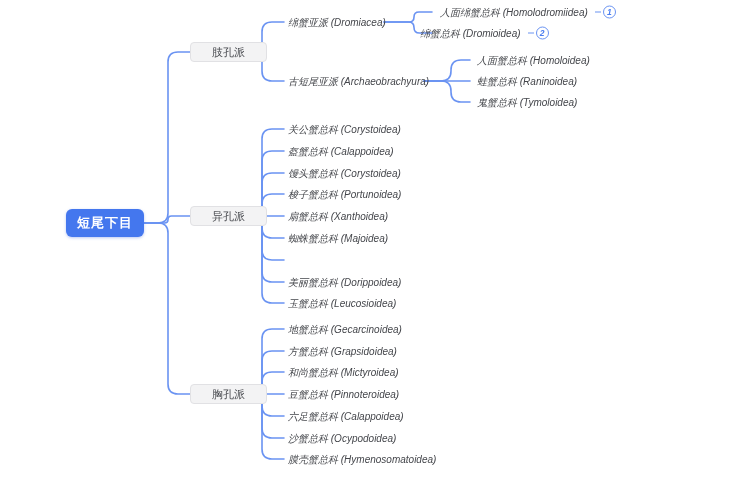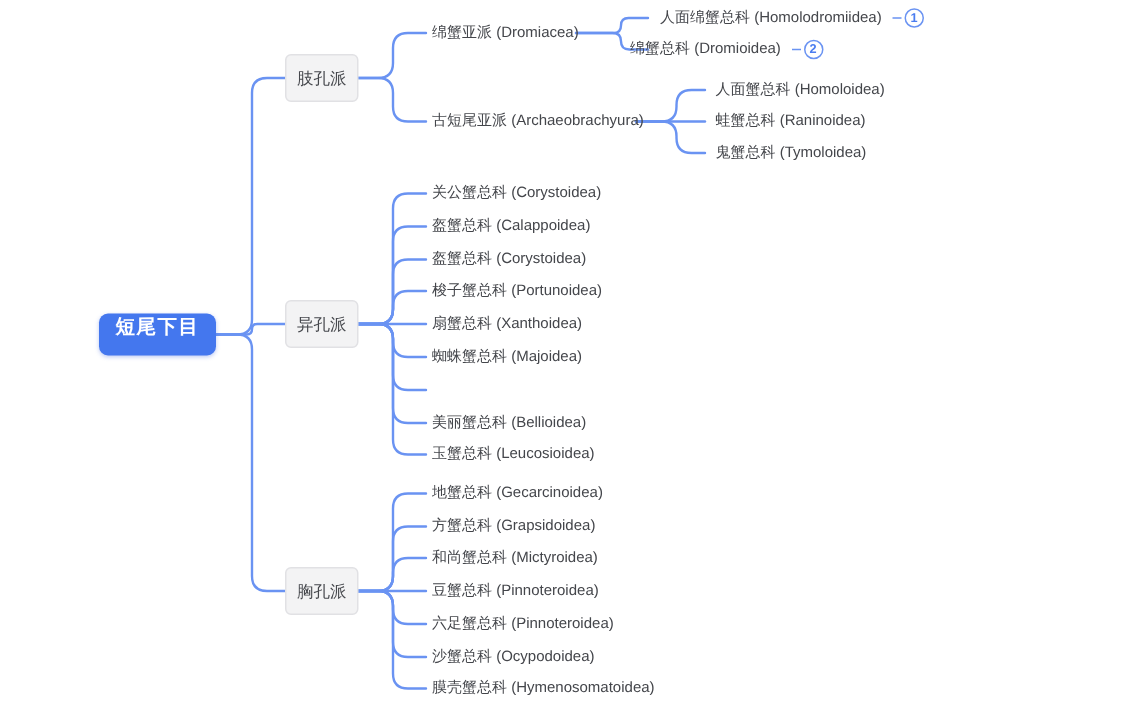--- a/index.html
+++ b/index.html
@@ -5,35 +5,35 @@
   html,body{margin:0;padding:0;background:#fff;}
   .canvas{
     position:relative;width:750px;height:477px;background:#ffffff;overflow:hidden;
     font-family:"Liberation Sans","DejaVu Sans",sans-serif;
   }
   svg.wires{position:absolute;left:0;top:0;width:750px;height:477px;pointer-events:none;}
   .node-root{
     position:absolute;left:66px;top:223px;transform:translateY(-50%);
     width:78px;height:28px;border-radius:6px;
     background:#4477ee;color:#ffffff;
-    display:flex;align-items:flex-start;justify-content:center;
+    display:flex;align-items:center;justify-content:center;
     font-size:13px;font-weight:bold;letter-spacing:1px;
     box-shadow:0 1px 3px rgba(60,100,220,.35);cursor:pointer;
   }
   .node-branch{
     position:absolute;transform:translateY(-50%);
-    height:32px;padding:0 7px;box-sizing:border-box;
+    height:20px;padding:0 21px;box-sizing:border-box;
     background:#f3f3f4;border:1px solid #e1e1e4;border-radius:4px;
     display:flex;align-items:center;justify-content:center;
     font-size:11px;color:#46484d;white-space:nowrap;cursor:pointer;
   }
   .node-sub,.leaf{
     position:absolute;transform:translateY(-50%);
     display:flex;align-items:flex-end;white-space:nowrap;
-    font-size:10px;color:#44464b;cursor:pointer;line-height:13px;
+    font-size:10px;color:#44464b;cursor:pointer;line-height:13px;font-style:italic;
   }
   .badge{display:inline-flex;align-items:center;margin-left:7px;cursor:pointer;}
   .badge .dash{width:6px;height:1.5px;background:#6a93f2;margin-right:2px;}
   .badge .num{
     width:13px;height:13px;box-sizing:border-box;border:1px solid #6a93f2;border-radius:50%;
     background:#ffffff;color:#4b7df0;font-size:8.5px;font-weight:bold;
     display:flex;align-items:center;justify-content:center;
   }
 </style>
 </head>
@@ -116,52 +116,52 @@
       <span>鬼蟹总科 (Tymoloidea)</span>
     </div>
 
   <div class="leaf" style="left:288px;top:129px">
       <span>关公蟹总科 (Corystoidea)</span>
     </div>
   <div class="leaf" style="left:288px;top:151px">
       <span>盔蟹总科 (Calappoidea)</span>
     </div>
   <div class="leaf" style="left:288px;top:173px">
-      <span>盔蟹总科 (Corystoidea)</span>
+      <span>馒头蟹总科 (Corystoidea)</span>
     </div>
   <div class="leaf" style="left:288px;top:194px">
       <span>梭子蟹总科 (Portunoidea)</span>
     </div>
   <div class="leaf" style="left:288px;top:216px">
       <span>扇蟹总科 (Xanthoidea)</span>
     </div>
   <div class="leaf" style="left:288px;top:238px">
       <span>蜘蛛蟹总科 (Majoidea)</span>
     </div>
   <div class="leaf" style="left:288px;top:282px">
-      <span>美丽蟹总科 (Bellioidea)</span>
+      <span>美丽蟹总科 (Dorippoidea)</span>
     </div>
   <div class="leaf" style="left:288px;top:303px">
       <span>玉蟹总科 (Leucosioidea)</span>
     </div>
 
   <div class="leaf" style="left:288px;top:329px">
       <span>地蟹总科 (Gecarcinoidea)</span>
     </div>
   <div class="leaf" style="left:288px;top:351px">
       <span>方蟹总科 (Grapsidoidea)</span>
     </div>
   <div class="leaf" style="left:288px;top:372px">
       <span>和尚蟹总科 (Mictyroidea)</span>
     </div>
   <div class="leaf" style="left:288px;top:394px">
       <span>豆蟹总科 (Pinnoteroidea)</span>
     </div>
   <div class="leaf" style="left:288px;top:416px">
-      <span>六足蟹总科 (Pinnoteroidea)</span>
+      <span>六足蟹总科 (Calappoidea)</span>
     </div>
   <div class="leaf" style="left:288px;top:438px">
       <span>沙蟹总科 (Ocypodoidea)</span>
     </div>
   <div class="leaf" style="left:288px;top:459px">
       <span>膜壳蟹总科 (Hymenosomatoidea)</span>
     </div>
 
 </div>
 

